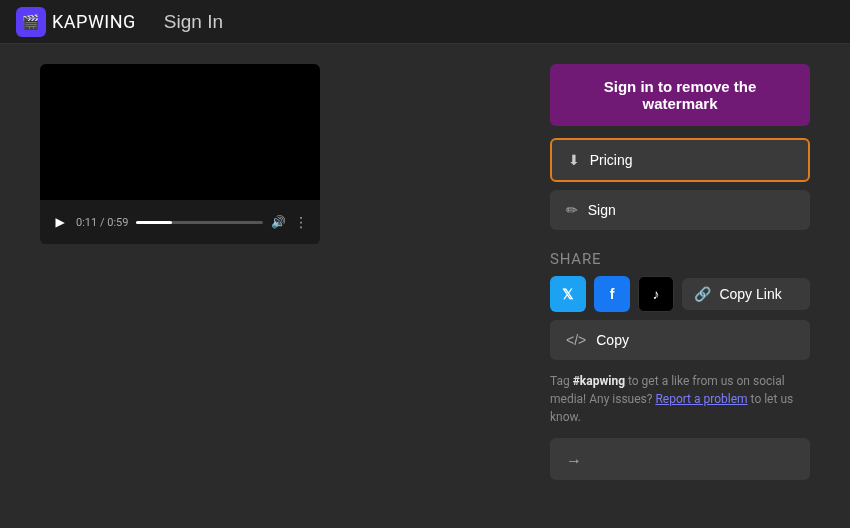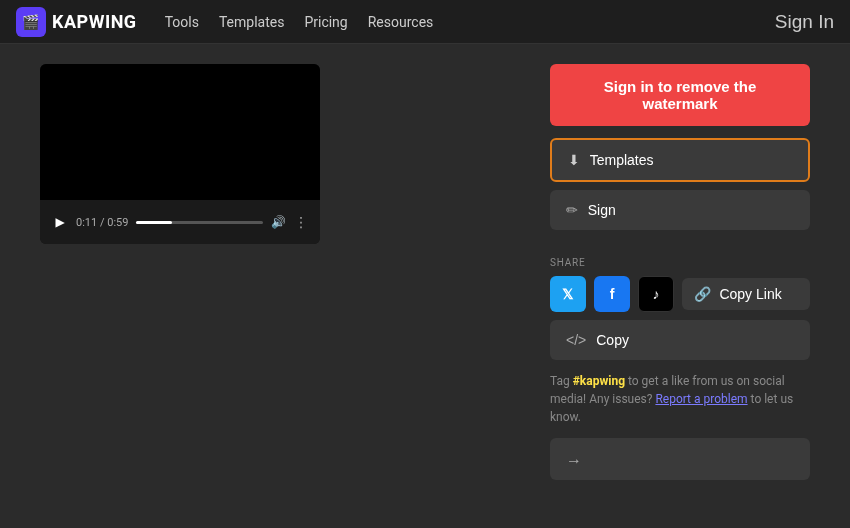--- a/index.html
+++ b/index.html
@@ -36,21 +36,21 @@
       background: #5b3df5;
       border-radius: 6px;
       display: flex;
       align-items: center;
       justify-content: center;
       font-size: 14px;
     }
 
     .logo-text {
       font-size: 18px;
-      font-weight: 700;
+      font-weight: 400;
       color: #fff;
       letter-spacing: 0.5px;
     }
 
     nav {
       display: flex;
       align-items: center;
       gap: 20px;
       flex: 1;
     }
@@ -170,21 +170,21 @@
 
     
     .right-panel {
       width: 260px;
       display: flex;
       flex-direction: column;
       gap: 8px;
     }
 
     .watermark-btn {
-      background: #ef4444;
+      background: #701a75;
       border: none;
       border-radius: 6px;
       color: #fff;
       font-size: 15px;
       font-weight: 600;
       padding: 14px 16px;
       cursor: pointer;
       width: 100%;
       text-align: center;
       margin-bottom: 4px;
@@ -212,25 +212,25 @@
     }
 
     .action-icon {
       font-size: 14px;
       color: #aaa;
     }
 
     .download-icon { color: #ccc; }
 
     .share-label {
-      font-size: 10px;
+      font-size: 15px;
       color: #888;
       text-transform: uppercase;
       letter-spacing: 0.8px;
-      margin-top: 19px;
+      margin-top: 12px;
     }
 
     .share-row {
       display: flex;
       gap: 8px;
       align-items: center;
     }
 
     .social-btn {
       width: 36px;
@@ -266,21 +266,21 @@
     }
 
     .tag-text {
       font-size: 12px;
       color: #888;
       margin-top: 4px;
       line-height: 1.5;
     }
 
     .tag-text strong {
-      color: #fde047;
+      color: #e5e5e5;
     }
 
     .tag-text a {
       color: #7b7bff;
       text-decoration: underline;
       cursor: pointer;
       text-align: right;
     }
 
     .start-project-btn {
@@ -303,26 +303,20 @@
     .arrow-icon { color: #aaa; font-size: 16px; }
   </style>
 </head>
 <body>
 
 <header>
   <div class="logo-area">
     <div class="logo-icon">🎬</div>
     <span class="logo-text">KAPWING</span>
   </div>
-  <nav>
-    <a>Tools</a>
-    <a>Templates</a>
-    <a>Pricing</a>
-    <a>Resources</a>
-  </nav>
   <button class="sign-in-btn">Sign In</button>
 </header>
 
 <div class="main">
 
   <div class="left-panel">
 
     <div class="video-container">
       <div class="video-black"></div>
       <div class="video-controls">
@@ -338,21 +332,21 @@
       </div>
     </div>
   </div>
 
   <div class="right-panel">
 
     <button class="watermark-btn">Sign in to remove the watermark</button>
 
     <button class="action-btn download-btn">
       <span class="action-icon download-icon">⬇</span>
-      <span>Templates</span>
+      <span>Pricing</span>
     </button>
 
     <button class="action-btn">
       <span class="action-icon">✏</span>
       <span>Sign</span>
     </button>
 
     <div class="share-label">SHARE</div>
 
     <div class="share-row">

